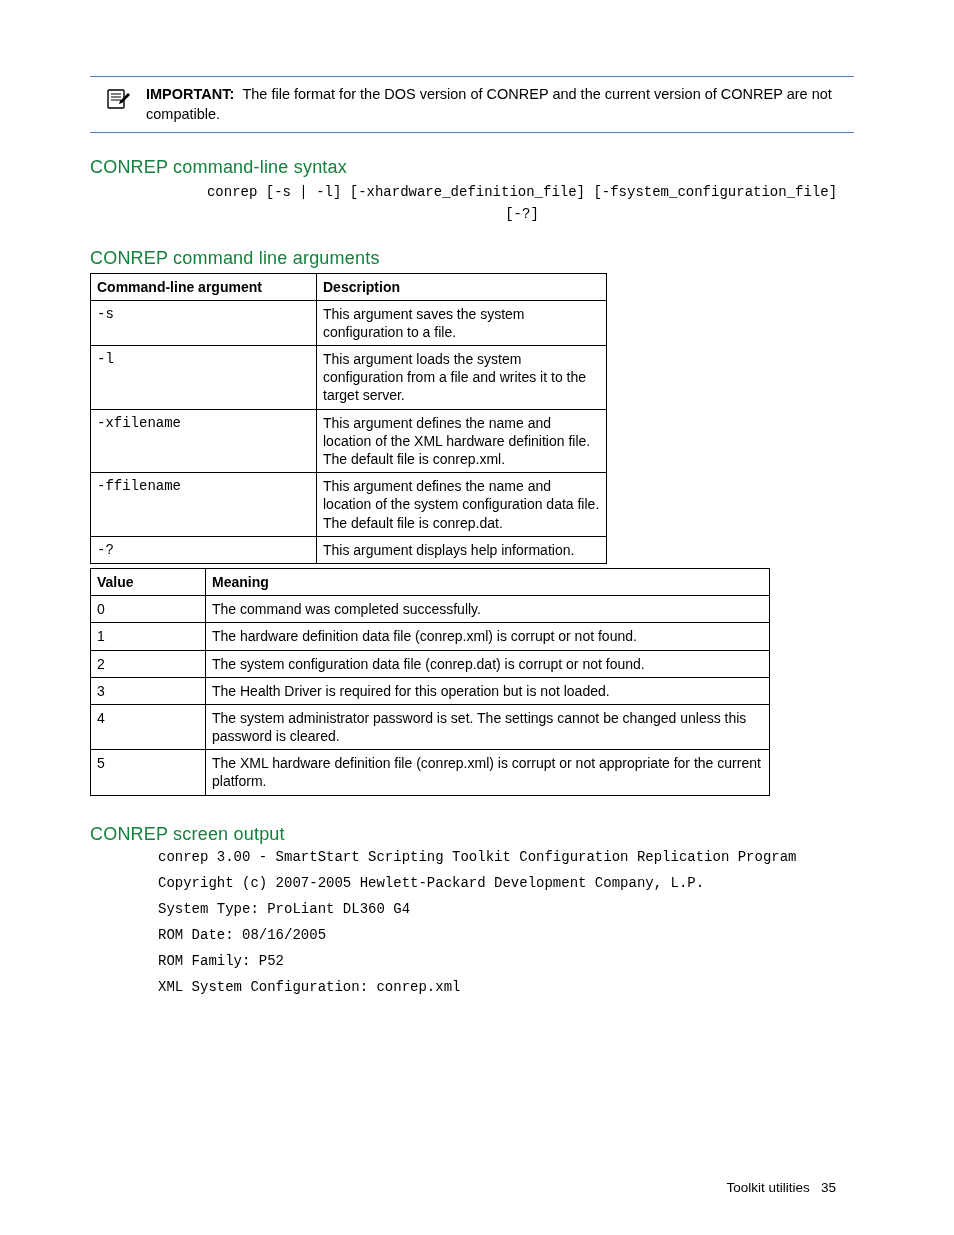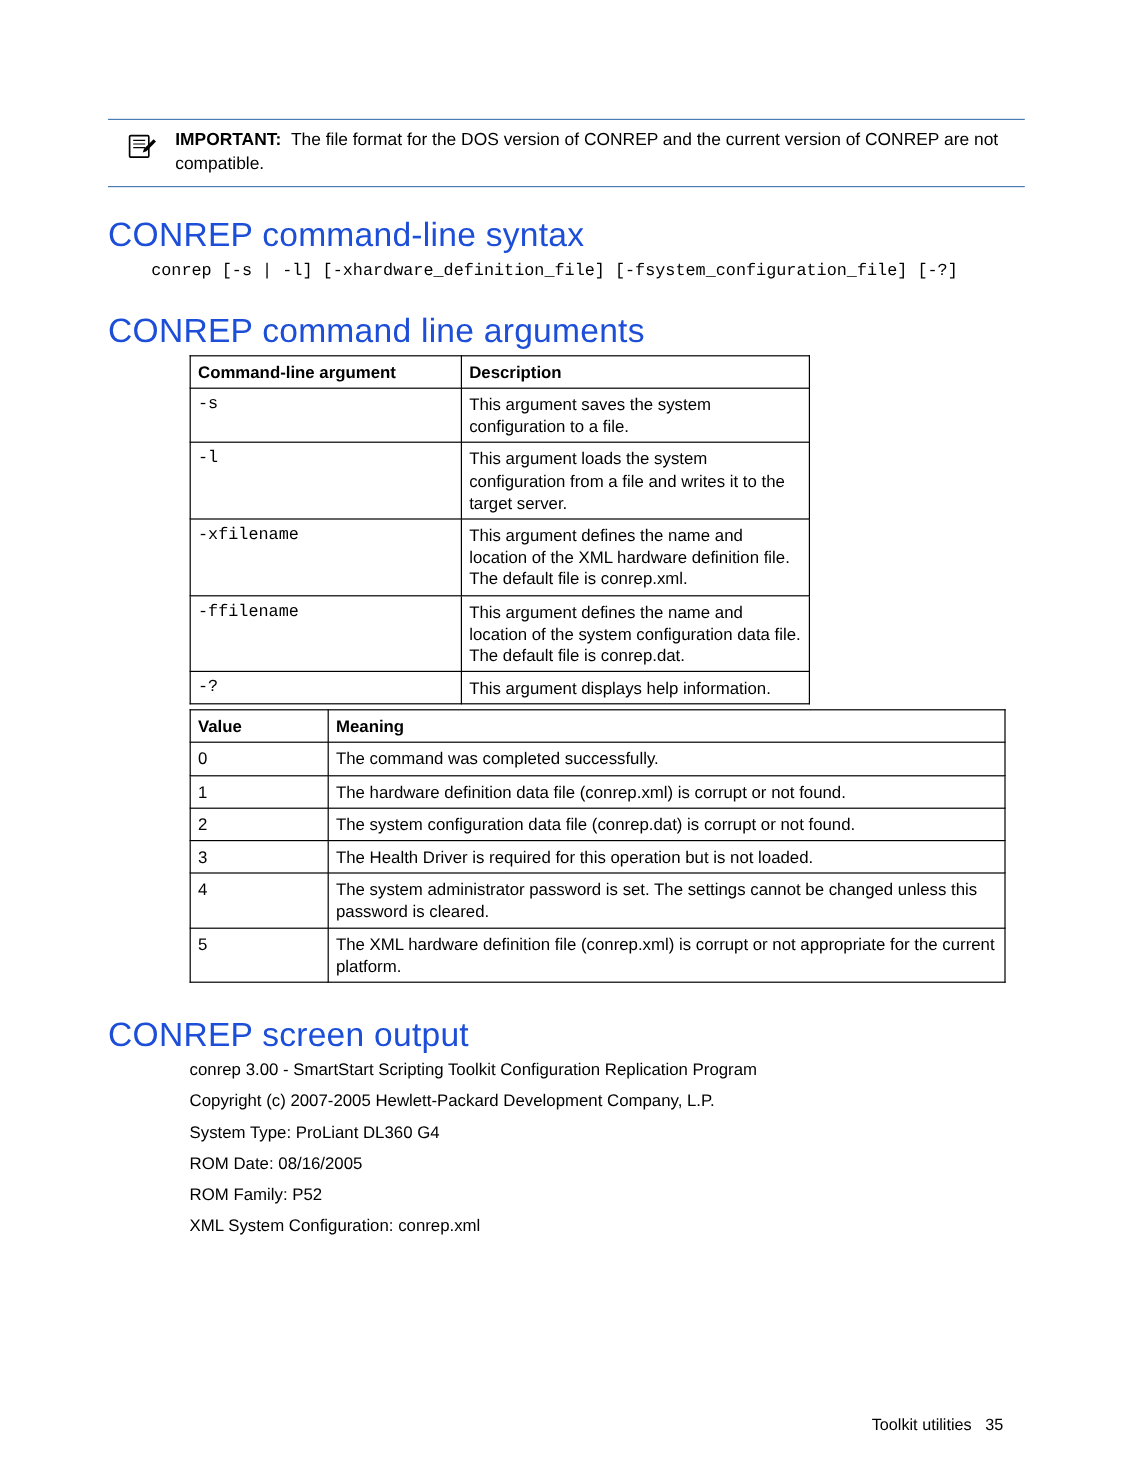--- a/index.html
+++ b/index.html
@@ -8,21 +8,21 @@
     padding: 0;
     background: #fff;
     font-family: Arial, Helvetica, sans-serif;
     color: #000;
   }
   .page {
     width: 944px;
     height: 1235px;
     position: relative;
     box-sizing: border-box;
-    padding: 99px 90px 60px 90px;
+    padding: 76px 90px 60px 90px;
   }
   .callout {
     border-top: 1px solid #4a7cb5;
     border-bottom: 1px solid #4a7cb5;
     padding: 8px 0 8px 0;
     display: flex;
     align-items: flex-start;
     margin-bottom: 24px;
   }
   .callout .icon-col {
@@ -35,39 +35,39 @@
   }
   .callout .text-col {
     flex: 1;
     font-size: 14.5px;
     line-height: 1.35;
   }
   .callout .text-col b {
     font-weight: bold;
   }
   h2.section {
-    color: #1d4ed8;
+    color: #15803d;
     font-weight: 300;
-    font-size: 28px;
+    font-size: 18px;
     margin: 14px 0 4px 0;
     letter-spacing: 0.2px;
   }
   .body-indent {
-    margin-left: 36px;
+    margin-left: 100px;
+    text-align: center;
   }
   .mono {
     font-family: "Courier New", Courier, monospace;
     font-size: 14px;
     white-space: pre-wrap;
     word-break: break-word;
     line-height: 1.55;
   }
   table.doc {
     border-collapse: collapse;
-    margin-left: 68px;
     font-size: 14px;
   }
   table.doc th, table.doc td {
     border: 1px solid #000;
     padding: 4px 6px 4px 6px;
     text-align: left;
     vertical-align: top;
     line-height: 1.3;
   }
   table.doc th {
@@ -77,21 +77,21 @@
   .args-table th:first-child, .args-table td:first-child { width: 213px; }
   .codes-table { width: 680px; margin-top: 4px; }
   .codes-table th:first-child, .codes-table td:first-child { width: 102px; }
   p.body {
     font-size: 14.5px;
     margin: 6px 0 10px 68px;
     line-height: 1.35;
   }
   .screen-output {
     margin-left: 68px;
-    font-family: Liberation Sans, sans-serif;
+    font-family: Liberation Mono, monospace;
     font-size: 14px;
   }
   .screen-output div {
     margin-bottom: 10px;
   }
   .footer {
     position: absolute;
     bottom: 40px;
     right: 108px;
     font-size: 13.5px;

